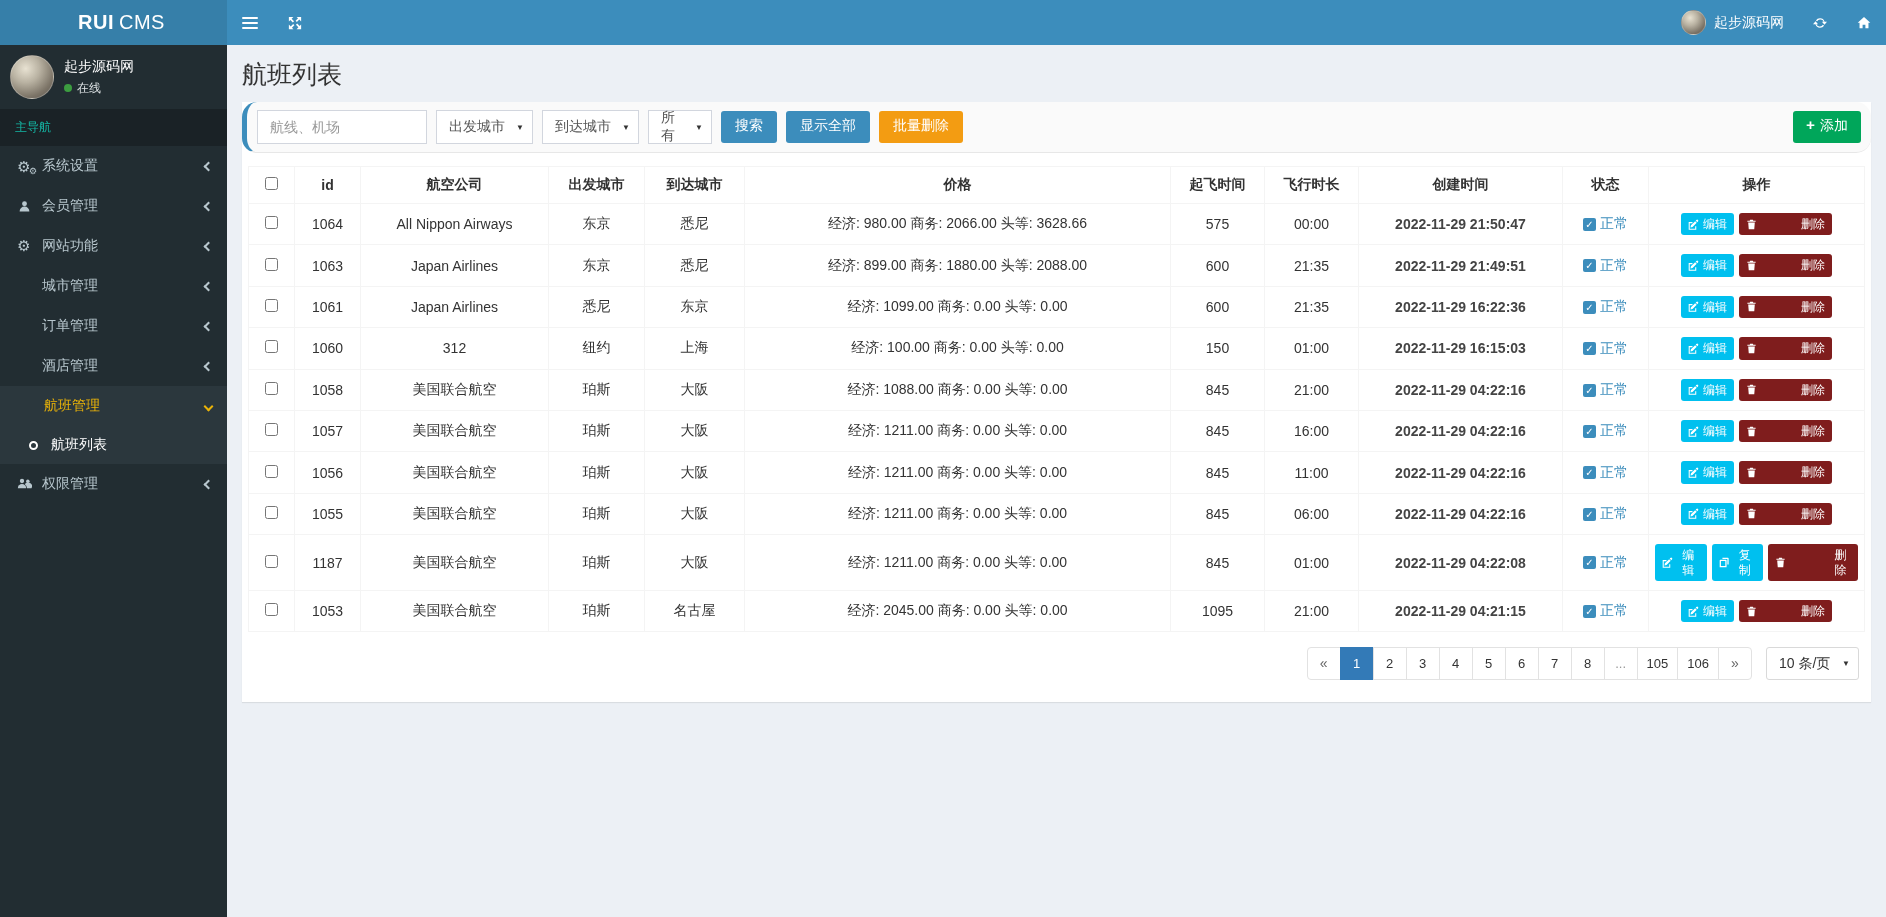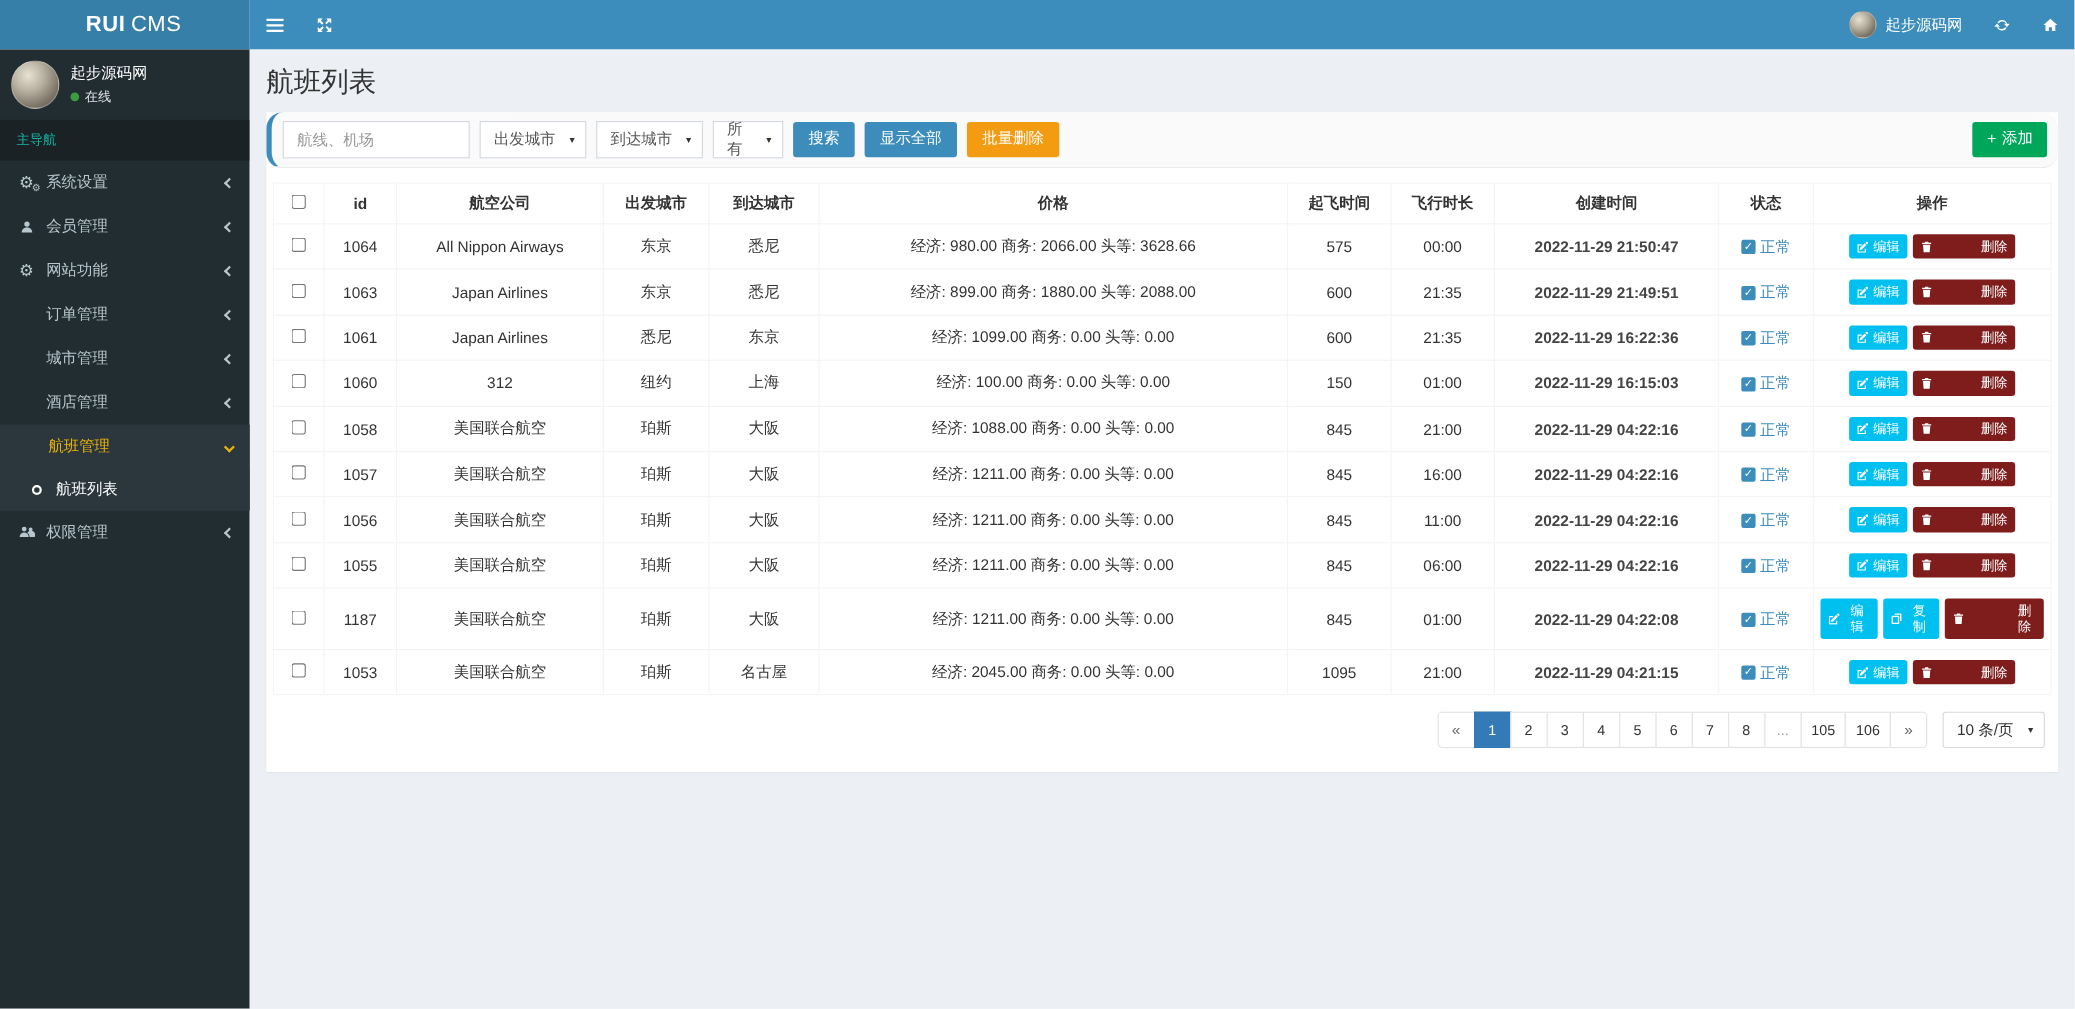--- a/index.html
+++ b/index.html
@@ -51,21 +51,21 @@
   
   .page-title { font-size:25px; font-weight:500; color:#333; padding:13px 15px 11px; }
   .panel { background:#fff; margin:0 15px; box-shadow:0 1px 1px rgba(0,0,0,.08); }
 
   
   .filter-box { display:flex; align-items:center; gap:9px; padding:8px 10px; background:#fafafa; border-left:5px solid #3c8dbc; border-bottom:1px solid #e7e7e7;border-radius:15px; }
   .txt-input { width:170px; height:34px; border:1px solid #d2d6de; padding:6px 12px; font-size:14px; color:#555; font-family:inherit; background:#fff; }
   .txt-input::placeholder { color:#999; }
   .sel { height:34px; border:1px solid #d2d6de; background:#fff; display:inline-flex; align-items:center; justify-content:space-between; padding:0 8px 0 12px; font-size:14px; color:#555; cursor:pointer; }
   .sel .caret { font-size:8px; color:#333; font-style:normal; margin-left:8px; }
-  .btn { border:none; color:#fff; font-size:14px; font-family:Liberation Serif, serif; padding:8px 14px; border-radius:3px; cursor:pointer; display:inline-flex; align-items:center; gap:5px; line-height:1.1;text-align:center; }
+  .btn { border:none; color:#fff; font-size:14px; font-family:Liberation Mono, monospace; padding:8px 14px; border-radius:3px; cursor:pointer; display:inline-flex; align-items:center; gap:5px; line-height:1.1;text-align:center; }
   .btn.blue { background:#3c8dbc; }
   .btn.orange { background:#f39c12; }
   .btn.green { background:#00a65a; padding:8px 13px; }
   .btn.green b { font-size:15px; font-weight:bold; }
   .spacer { flex:1; }
 
   
   .table-wrap { padding:13px 6px 0; }
   table { width:100%; border-collapse:collapse; font-size:14px; }
   th, td { border:1px solid #f4f4f4; text-align:center; padding:9px 6px; color:#333; }
@@ -185,32 +185,32 @@
             <span class="chev left"></span>
           </a>
         </li>
         <li>
           <a class="menu-item">
             <span class="mi bars mini">
               <i></i>
               <i></i>
               <i></i>
             </span>
-            <span>订单管理</span>
+            <span>城市管理</span>
             <span class="chev left"></span>
           </a>
         </li>
         <li>
           <a class="menu-item">
             <span class="mi bars mini">
               <i></i>
               <i></i>
               <i></i>
             </span>
-            <span>城市管理</span>
+            <span>订单管理</span>
             <span class="chev left"></span>
           </a>
         </li>
         <li>
           <a class="menu-item">
             <span class="mi bars mini">
               <i></i>
               <i></i>
               <i></i>
             </span>

